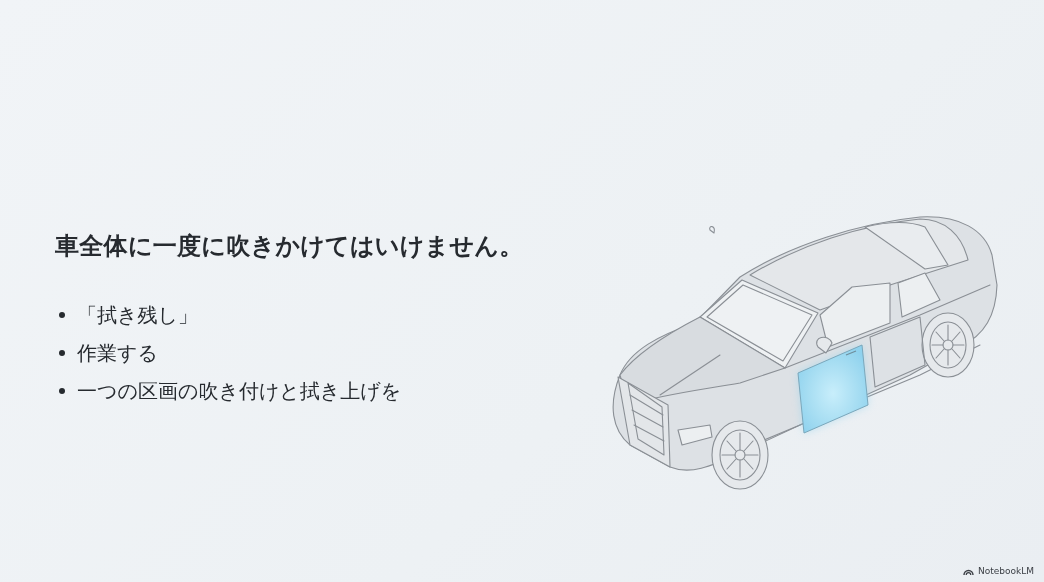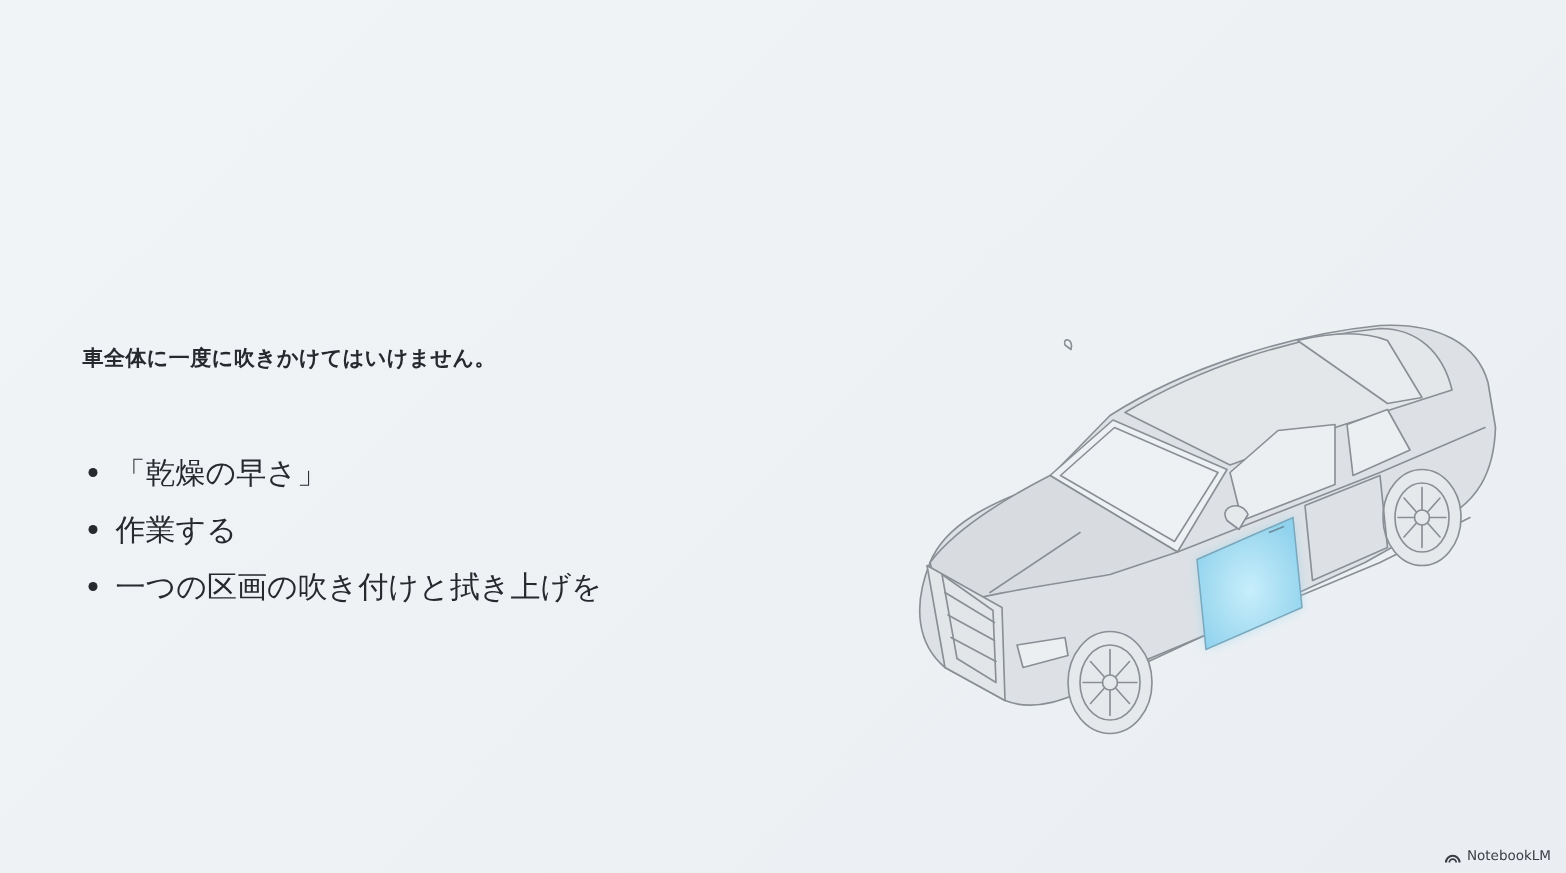--- a/index.html
+++ b/index.html
@@ -37,21 +37,21 @@
       white-space: nowrap;
     }
     .title .line2 {
       margin-left: 8px;
     }
     .lead {
       position: absolute;
       left: 55px;
       top: 230px;
       margin: 0;
-      font-size: 14px;
+      font-size: 24px;
       font-weight: bold;
       color: #262a2f;
       white-space: nowrap;
       letter-spacing: 0.3px;
     }
     .bullets {
       position: absolute;
       left: 55px;
       top: 296px;
       margin: 0;
@@ -102,21 +102,21 @@
 <body>
 
 <div class="slide">
 
 
   <p class="lead">車全体に一度に吹きかけてはいけません。</p>
 
   <ul class="bullets">
     <li class="bullet">
       <span class="dot"></span>
-      <span class="txt">「乾燥の早さ」</span>
+      <span class="txt">「拭き残し」</span>
     </li>
     <li class="bullet">
       <span class="dot"></span>
       <span class="txt">作業する</span>
     </li>
     <li class="bullet">
       <span class="dot"></span>
       <span class="txt">一つの区画の吹き付けと拭き上げを</span>
     </li>
   </ul>

